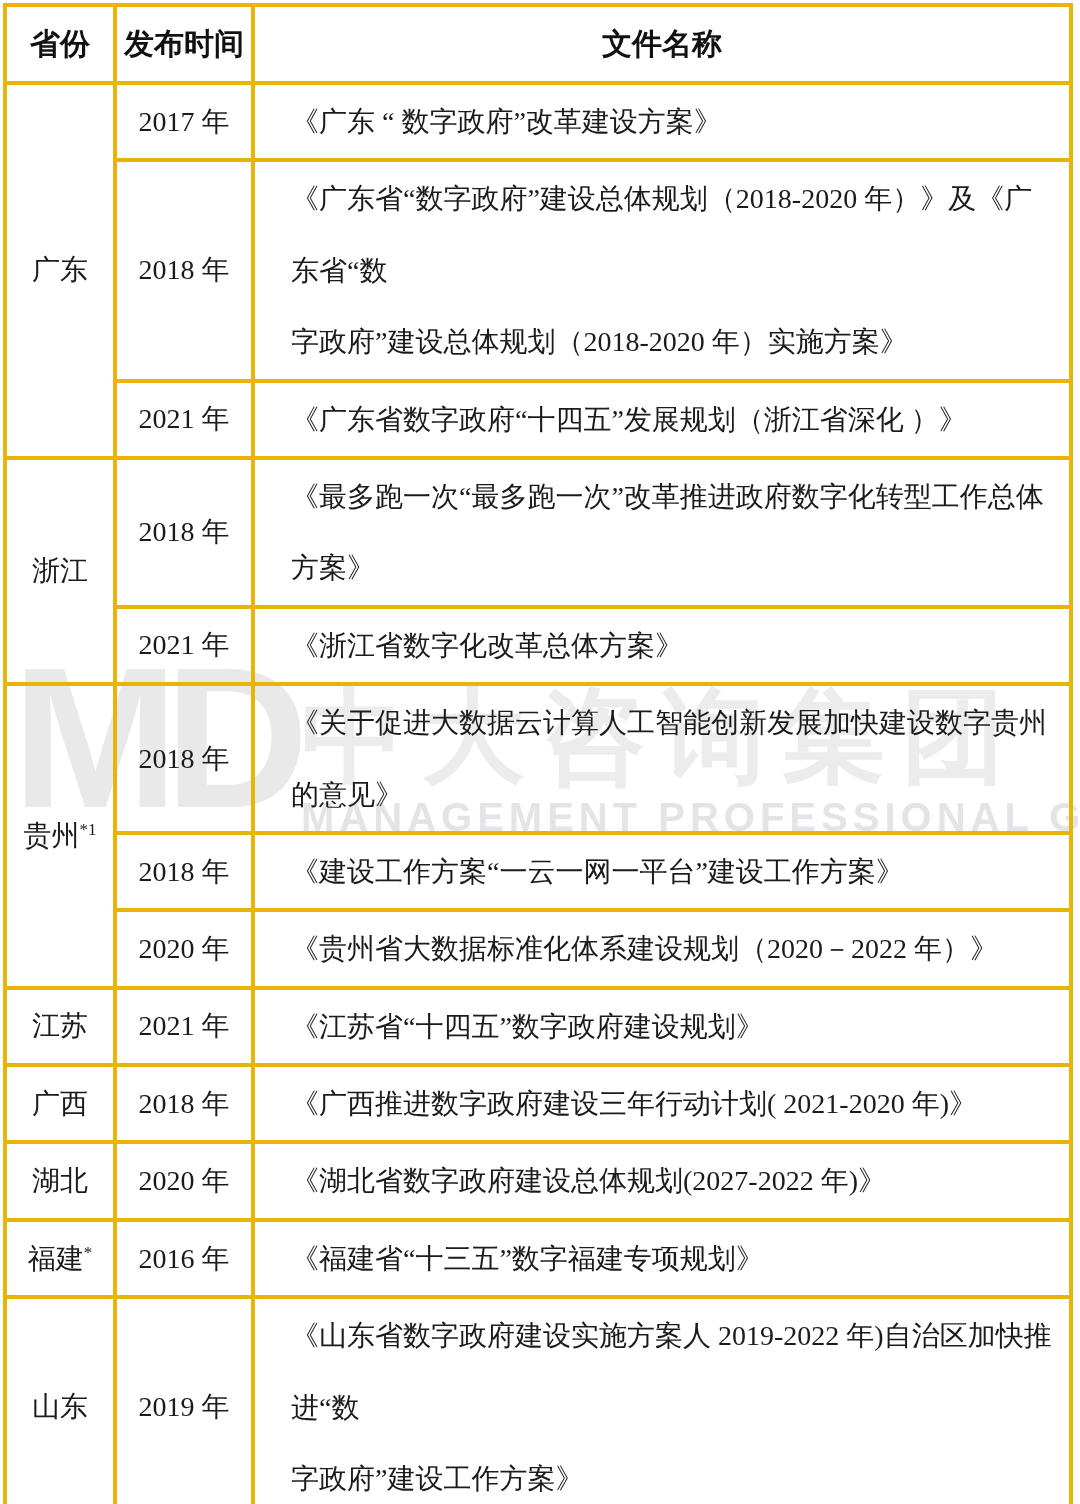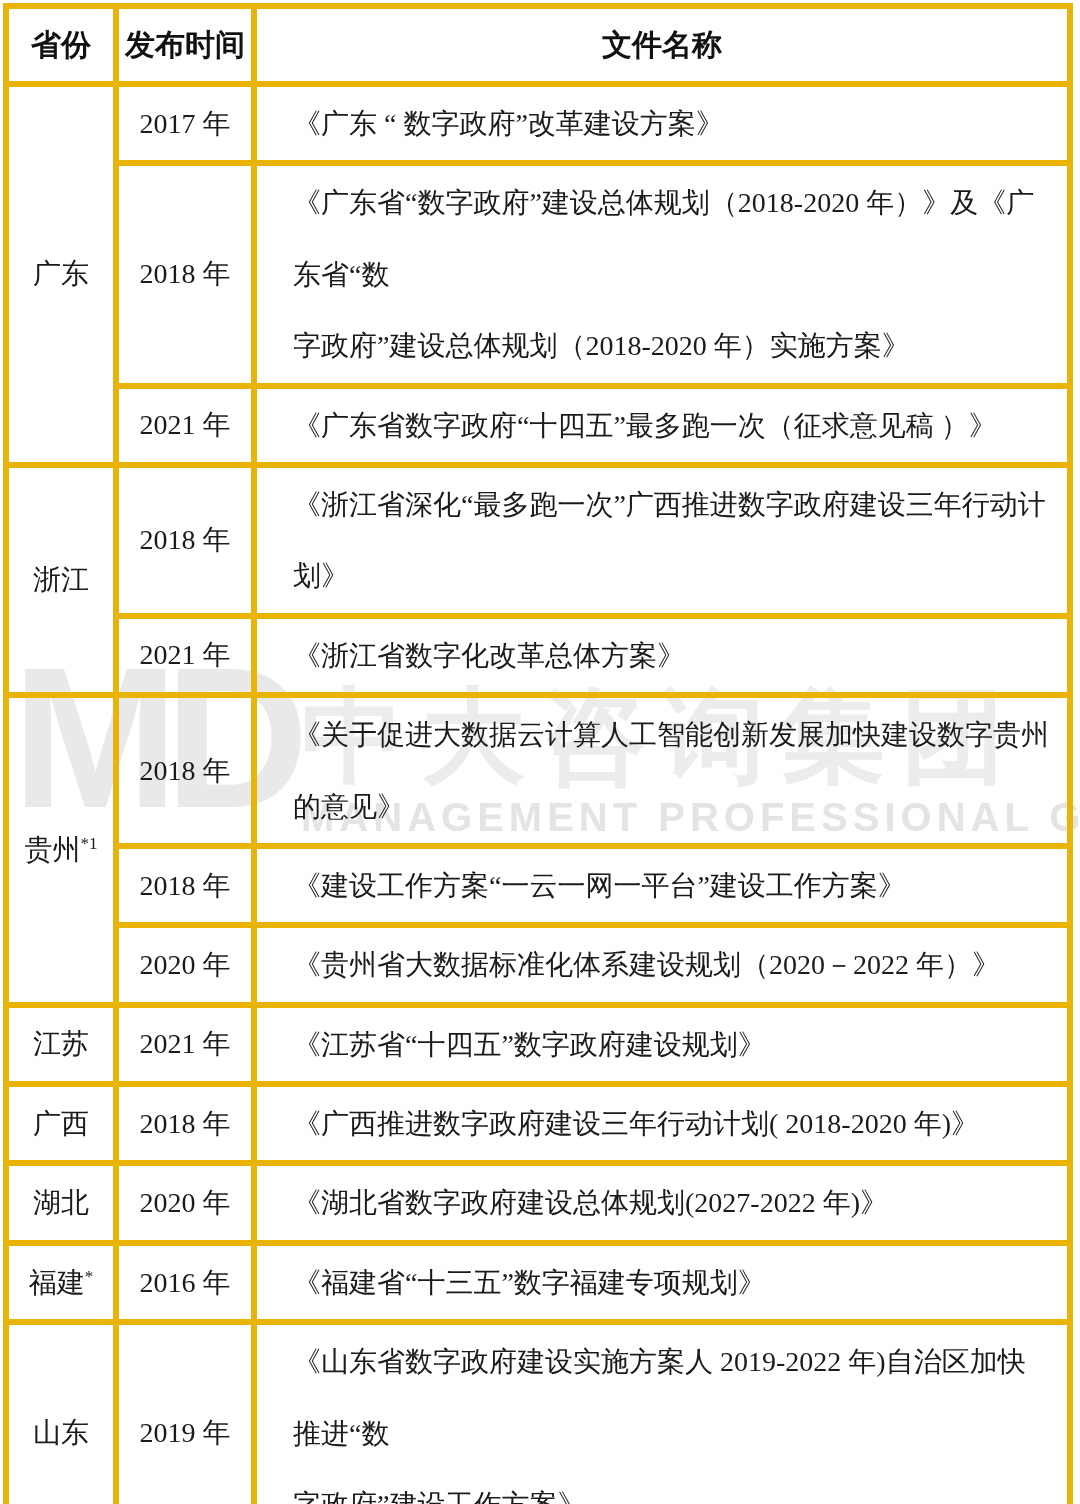--- a/index.html
+++ b/index.html
@@ -30,21 +30,21 @@
   }
 
   
   table.doc-table {
     position:relative; z-index:1;
     border-collapse:collapse; table-layout:fixed;
     width:1070px; margin:3px auto 0 3px;
     background:transparent;
     border:3px solid #1b1b1b;
   }
-  td, th { border:6px solid #eab308; background:transparent; }
+  td, th { border:4px solid #eab308; background:transparent; }
   tr.g-start > td { border-top:3px solid #8b5cf6; }
 
   tr.head  { height:78px; }
   tr.r     { height:77px; }
   tr.tall  { height:156px; }
 
   th.hdr {
     font-family:"Liberation Sans", sans-serif;
     font-size:30px; font-weight:bold; text-align:center;
     color:#111111;
@@ -96,27 +96,27 @@
     <td class="year">2017 年</td>
     <td class="doc">《广东 “ 数字政府”改革建设方案》</td>
   </tr>
   <tr class="tall">
     <td class="year">2018 年</td>
     <td class="doc">《广东省“数字政府”建设总体规划（2018-2020 年）》及《广东省“数
 字政府”建设总体规划（2018-2020 年）实施方案》</td>
   </tr>
   <tr class="r">
     <td class="year">2021 年</td>
-    <td class="doc">《广东省数字政府“十四五”最多跑一次（征求意见稿 ）》</td>
+    <td class="doc">《广东省数字政府“十四五”发展规划（浙江省深化 ）》</td>
   </tr>
 
   <tr class="r g-start">
     <td class="prov" rowspan="2"><span>浙江</span><sup></sup></td>
     <td class="year">2018 年</td>
-    <td class="doc">《浙江省深化“最多跑一次”广西推进数字政府建设三年行动计划》</td>
+    <td class="doc">《最多跑一次“最多跑一次”改革推进政府数字化转型工作总体方案》</td>
   </tr>
   <tr class="r">
     <td class="year">2021 年</td>
     <td class="doc">《浙江省数字化改革总体方案》</td>
   </tr>
 
   <tr class="r g-start">
     <td class="prov" rowspan="3"><span>贵州</span><sup>*1</sup></td>
     <td class="year">2018 年</td>
     <td class="doc">《关于促进大数据云计算人工智能创新发展加快建设数字贵州的意见》</td>
@@ -132,21 +132,21 @@
 
   <tr class="r g-start">
     <td class="prov"><span>江苏</span><sup></sup></td>
     <td class="year">2021 年</td>
     <td class="doc">《江苏省“十四五”数字政府建设规划》</td>
   </tr>
 
   <tr class="r g-start">
     <td class="prov"><span>广西</span><sup></sup></td>
     <td class="year">2018 年</td>
-    <td class="doc">《广西推进数字政府建设三年行动计划( 2018-2020 年)》</td>
+    <td class="doc">《广西推进数字政府建设三年行动计划( 2021-2020 年)》</td>
   </tr>
 
   <tr class="r g-start">
     <td class="prov"><span>湖北</span><sup></sup></td>
     <td class="year">2020 年</td>
     <td class="doc">《湖北省数字政府建设总体规划(2027-2022 年)》</td>
   </tr>
 
   <tr class="r g-start">
     <td class="prov"><span>福建</span><sup>*</sup></td>

